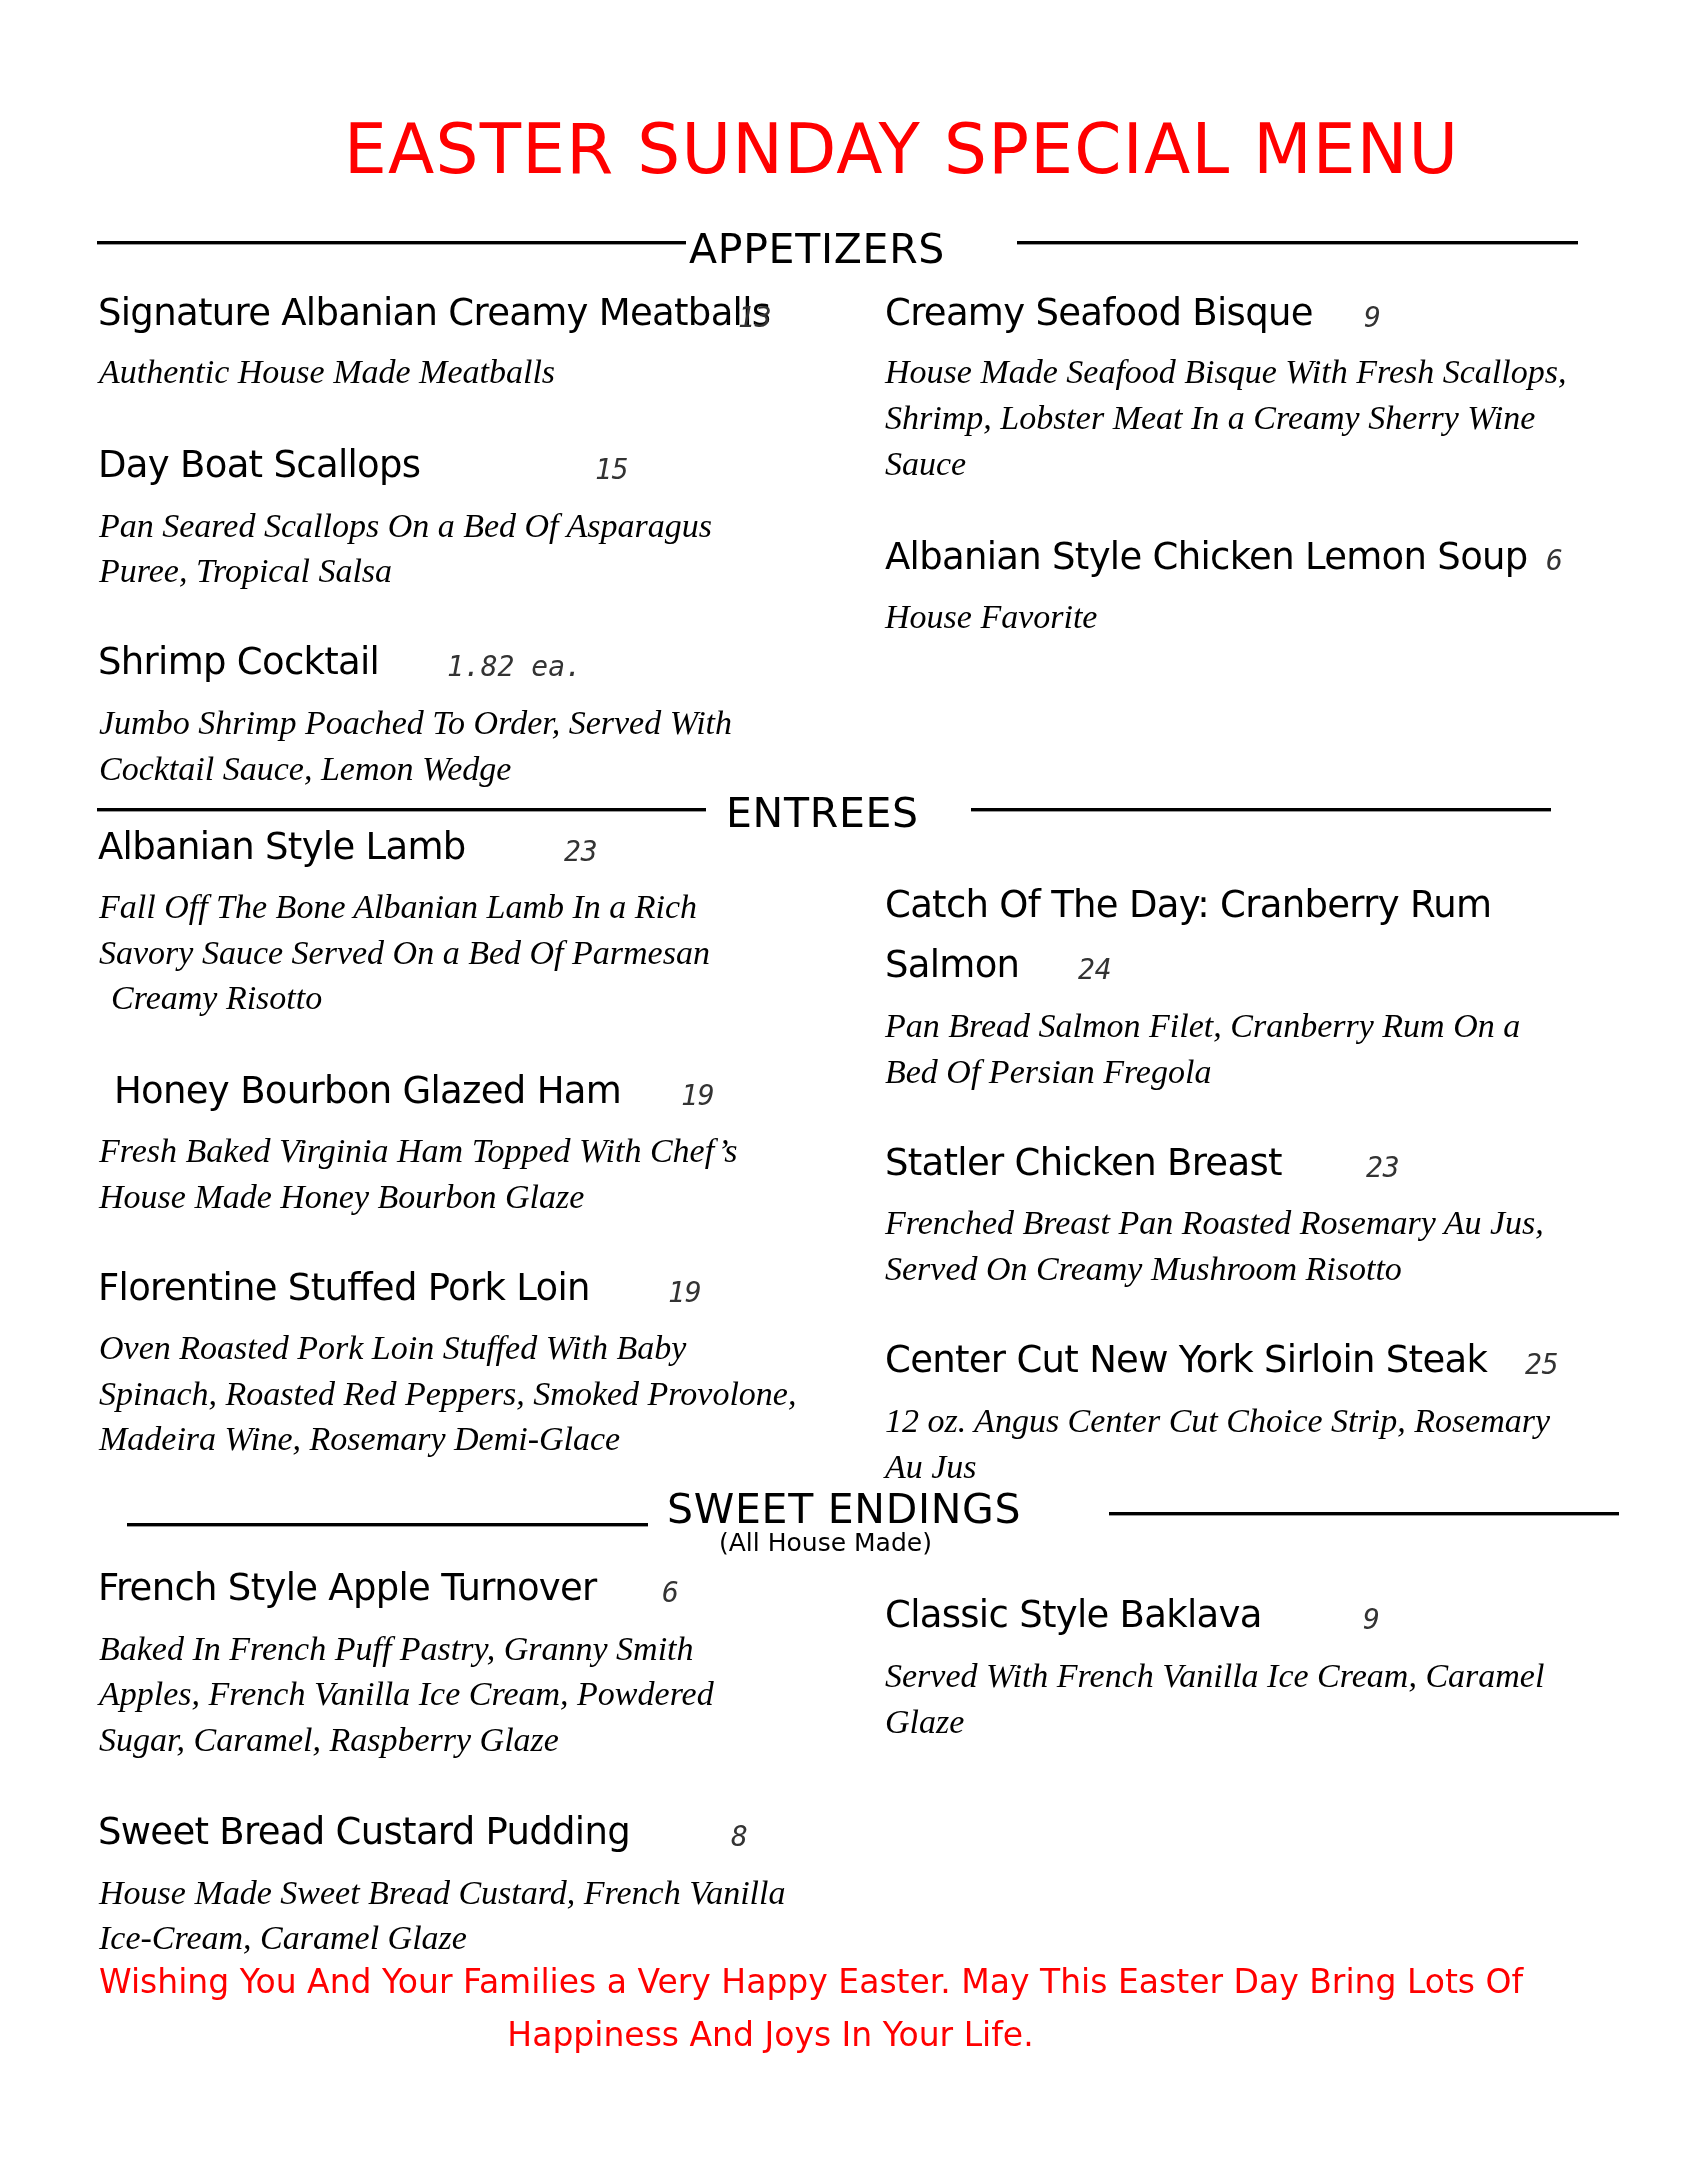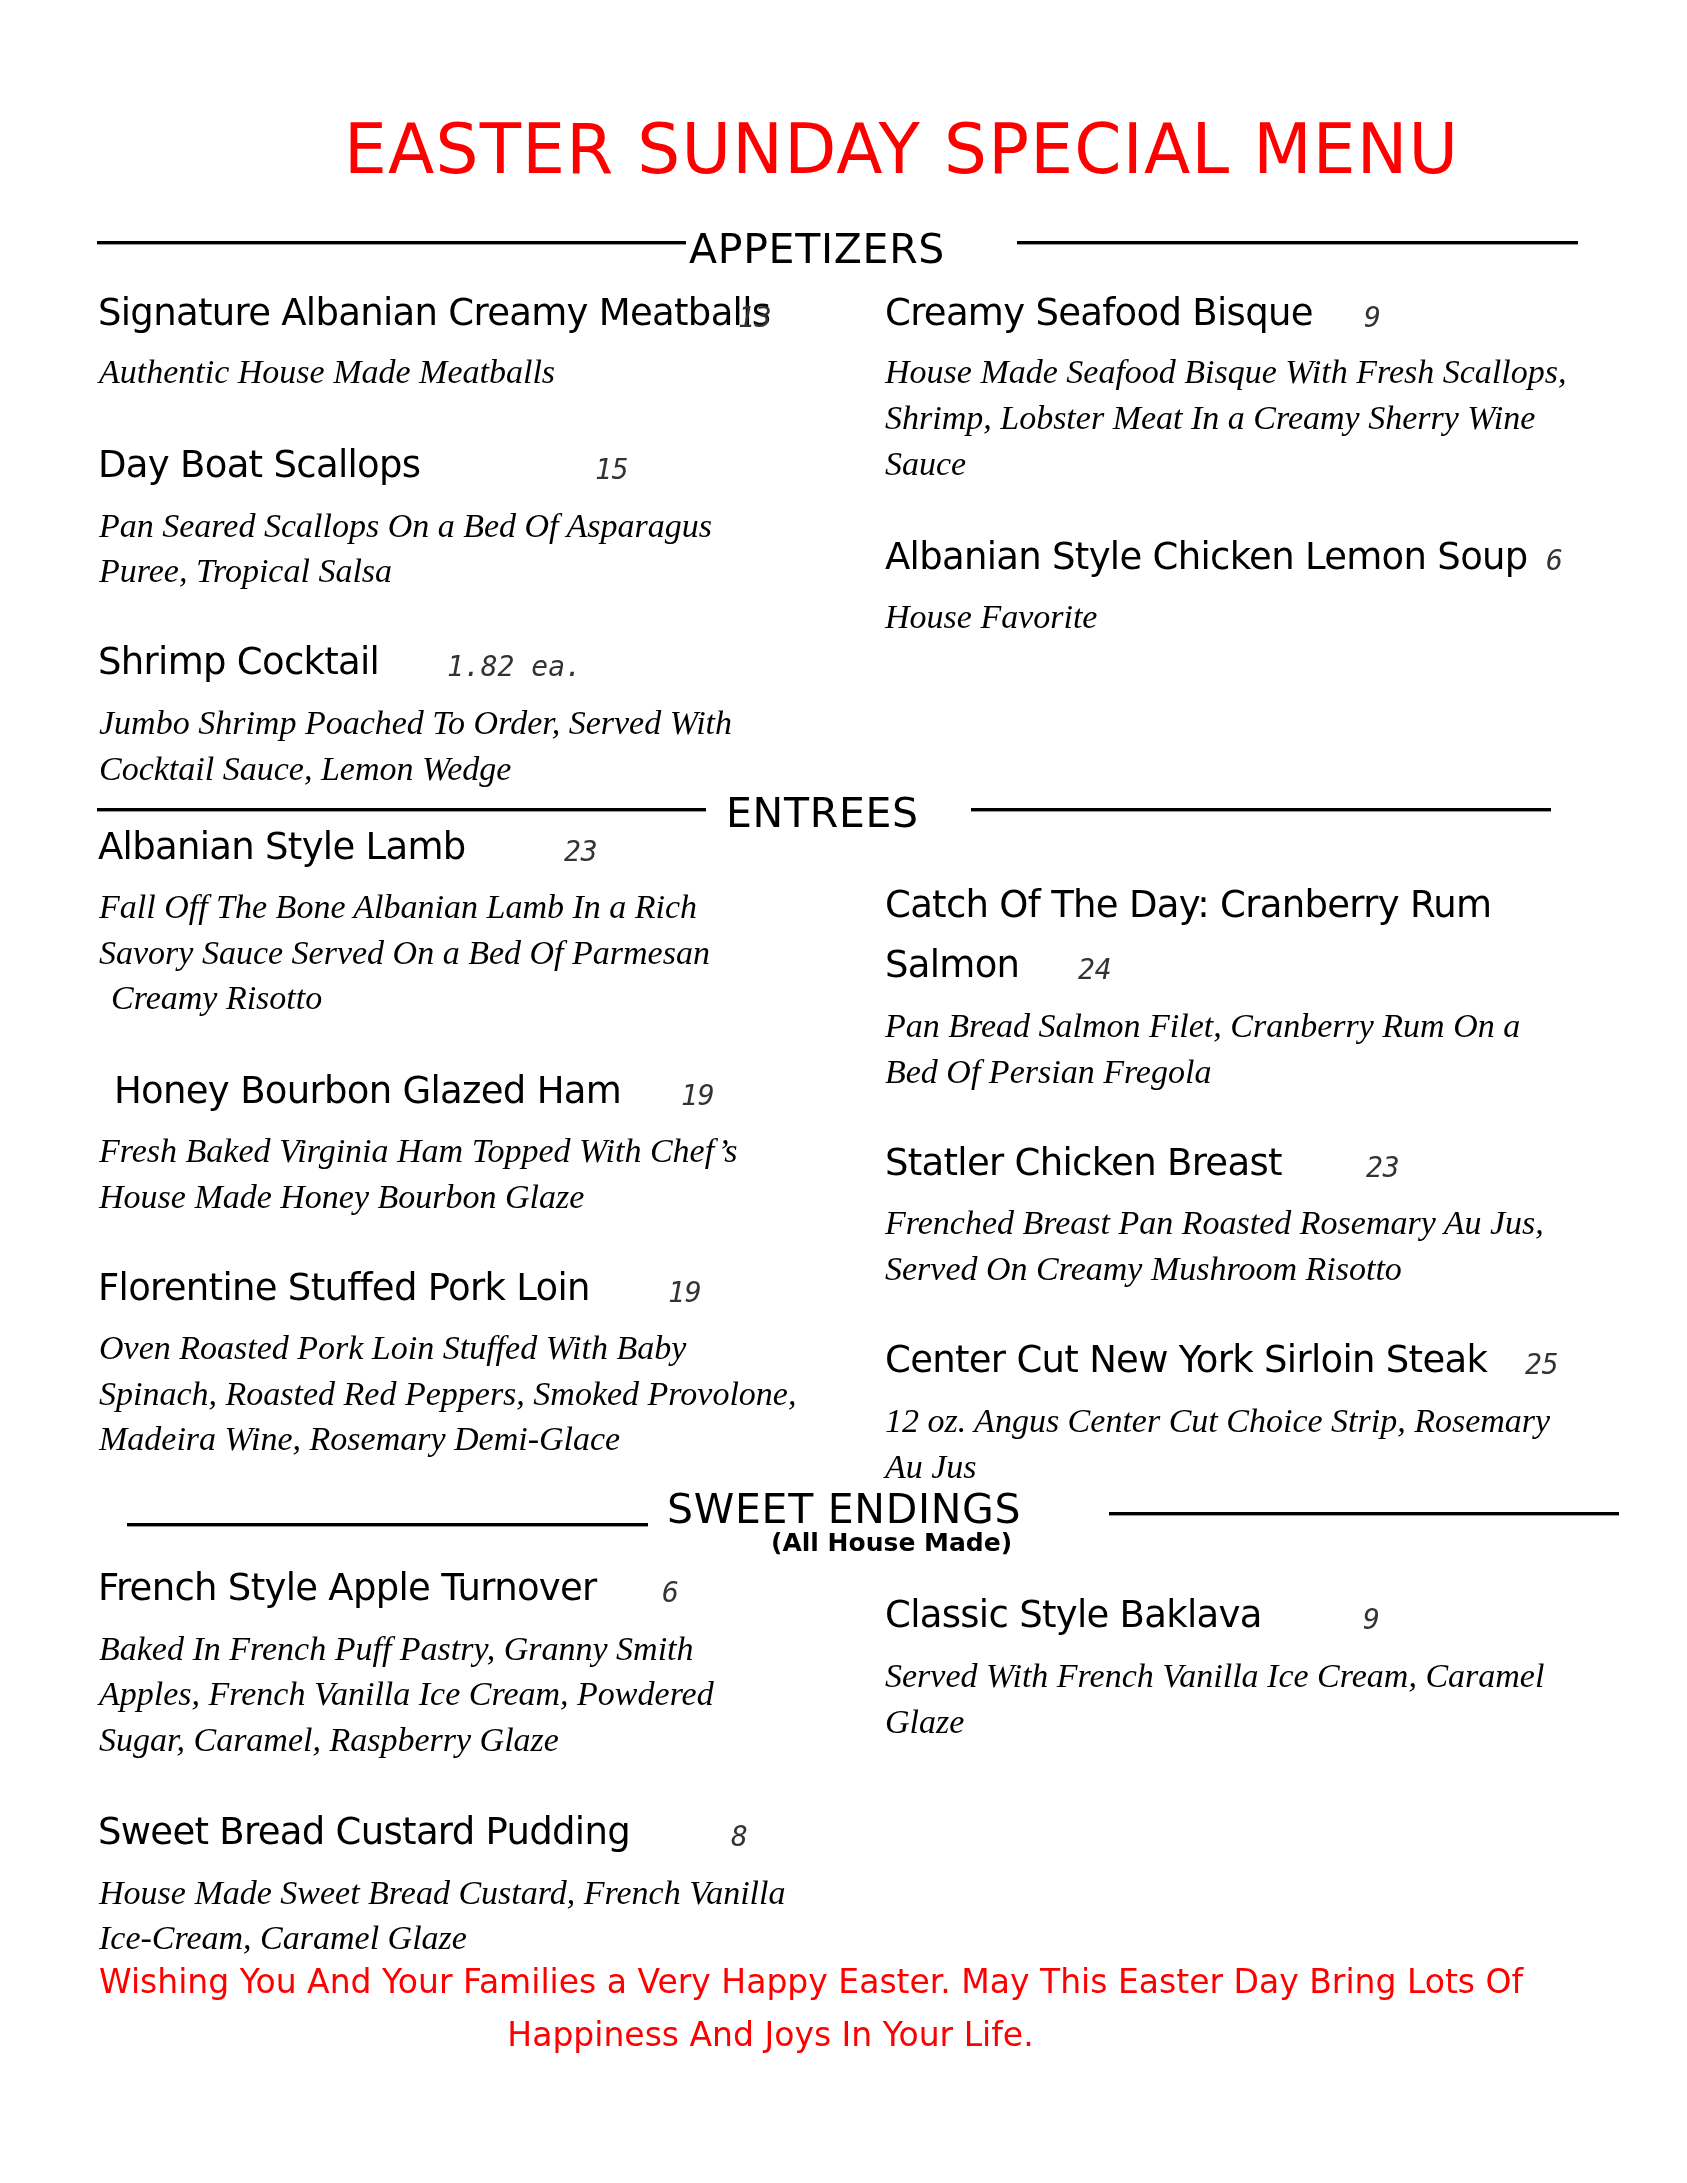--- a/index.html
+++ b/index.html
@@ -125,21 +125,21 @@
 <div>
   <div class="abs dish" style="left:885px; top:1338px;">Center Cut New York Sirloin Steak</div>
   <div class="abs price" style="left:1525px; top:1348px;">25</div>
   <div class="abs desc" style="left:885px; top:1398px;">12 oz. Angus Center Cut Choice Strip, Rosemary</div>
   <div class="abs desc" style="left:885px; top:1444px;">Au Jus</div>
 </div>
 
 <div class="rule" style="left:127px; top:1523px; width:521px;"></div>
 <div class="abs section" style="left:667px; top:1485px;">SWEET ENDINGS</div>
 <div class="rule" style="left:1109px; top:1512px; width:510px;"></div>
-<div class="abs section-sub" style="left:771px; top:1528px;font-weight:bold;">(All House Made)</div>
+<div class="abs section-sub" style="left:719px; top:1528px;">(All House Made)</div>
 
 <div>
   <div class="abs dish" style="left:98px; top:1566px;">French Style Apple Turnover</div>
   <div class="abs price" style="left:662px; top:1576px;">6</div>
   <div class="abs desc" style="left:99px; top:1626px;">Baked In French Puff Pastry, Granny Smith</div>
   <div class="abs desc" style="left:99px; top:1671px;">Apples, French Vanilla Ice Cream, Powdered</div>
   <div class="abs desc" style="left:99px; top:1717px;">Sugar, Caramel, Raspberry Glaze</div>
 </div>
 
 <div>

